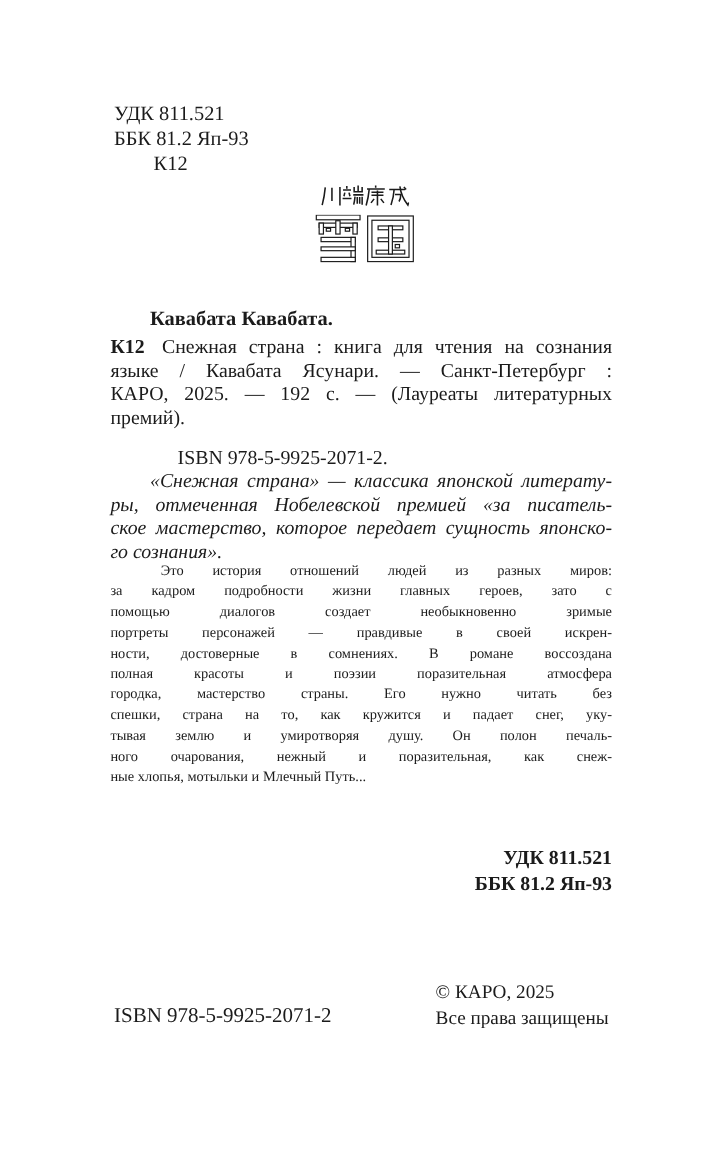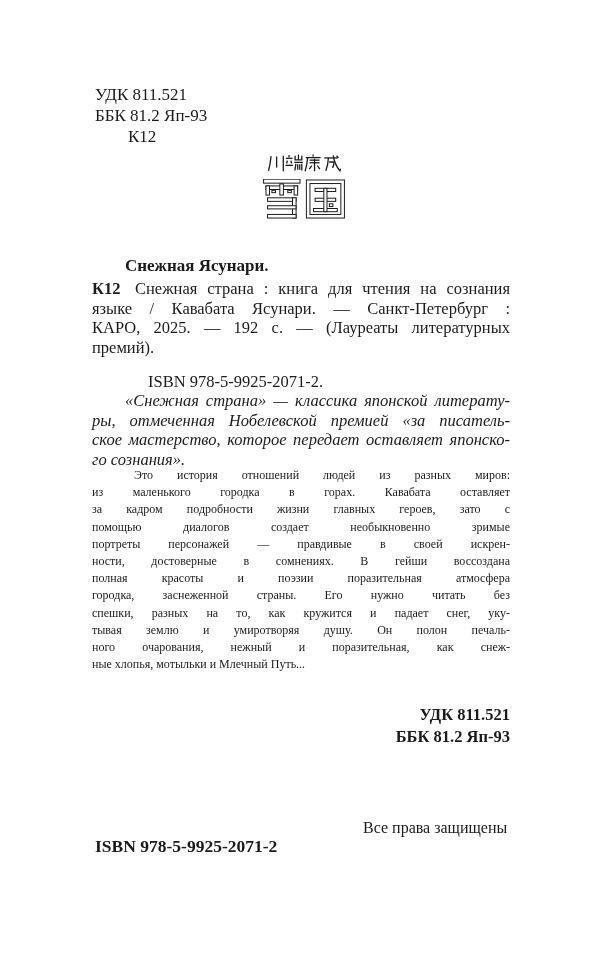--- a/index.html
+++ b/index.html
@@ -39,21 +39,21 @@
   .lines div{text-align:justify;text-align-last:justify;}
   .lines div.first{padding-left:var(--fi,33px);}
   .lines div.last{text-align:right;text-align-last:left;}
 
   
   .bottom-codes{left:92px;top:704px;width:418px;text-align:right;
     font-weight:bold;font-size:16.5px;line-height:21.5px;}
 
   
   .colophon-right{left:363px;top:818px;font-size:16px;line-height:20.5px;}
-  .isbn-bottom{left:95px;top:836px;font-size:17.5px;font-weight:bold;}
+  .isbn-bottom{left:95px;top:836px;font-size:17.5px;font-weight:normal;}
 
   .k-stroke{stroke:#1b1b1b;fill:none;stroke-width:7;stroke-linecap:butt;}
   .k-outline{fill:#ffffff;stroke:#1b1b1b;stroke-width:2.5;}
 </style>
 </head>
 <body>
 
 <div class="page">
 
   <div class="abs top-meta">
@@ -117,59 +117,59 @@
       <rect class="k-outline" x="112" y="2" width="96" height="96"></rect>
       <rect class="k-outline" x="121" y="11" width="78" height="78"></rect>
       <rect class="k-outline" x="134" y="23" width="52" height="8"></rect>
       <rect class="k-outline" x="134" y="48" width="52" height="8"></rect>
       <rect class="k-outline" x="130" y="74" width="60" height="8"></rect>
       <rect class="k-outline" x="156" y="23" width="8" height="59"></rect>
       <rect class="k-outline" x="170" y="62" width="9" height="7"></rect>
     </svg>
   </div>
 
-  <div class="abs heading">Снежная Ясунари.</div>
+  <div class="abs heading">Кавабата Кавабата.</div>
 
   <div class="abs catalog" style="--fi:43px;">
     <span class="k12">К12</span>
     <div class="lines">
         <div class="first">Снежная страна : книга для чтения на сознания</div>
         <div>языке / Кавабата Ясунари. — Санкт-Петербург :</div>
         <div>КАРО, 2025. — 192 с. — (Лауреаты литературных</div>
         <div class="last">премий).</div>
       </div>
   </div>
 
   <div class="abs isbn-card">ISBN 978-5-9925-2071-2.</div>
 
   <div class="abs para1 lines" style="--fi:33px;">
       <div class="first">«Снежная страна» — классика японской литерату-</div>
       <div>ры, отмеченная Нобелевской премией «за писатель-</div>
-      <div>ское мастерство, которое передает оставляет японско-</div>
+      <div>ское мастерство, которое передает сущность японско-</div>
       <div class="last">го сознания».</div>
     </div>
 
   <div class="abs para2 lines" style="--fi:42px;">
       <div class="first">Это история отношений людей из разных миров:</div>
-      <div>из маленького городка в горах. Кавабата оставляет</div>
       <div>за кадром подробности жизни главных героев, зато с</div>
       <div>помощью диалогов создает необыкновенно зримые</div>
       <div>портреты персонажей — правдивые в своей искрен-</div>
-      <div>ности, достоверные в сомнениях. В гейши воссоздана</div>
+      <div>ности, достоверные в сомнениях. В романе воссоздана</div>
       <div>полная красоты и поэзии поразительная атмосфера</div>
-      <div>городка, заснеженной страны. Его нужно читать без</div>
-      <div>спешки, разных на то, как кружится и падает снег, уку-</div>
+      <div>городка, мастерство страны. Его нужно читать без</div>
+      <div>спешки, страна на то, как кружится и падает снег, уку-</div>
       <div>тывая землю и умиротворяя душу. Он полон печаль-</div>
       <div>ного очарования, нежный и поразительная, как снеж-</div>
       <div class="last">ные хлопья, мотыльки и Млечный Путь...</div>
     </div>
 
   <div class="abs bottom-codes">
     <div>УДК 811.521</div>
     <div>ББК 81.2 Яп-93</div>
   </div>
 
   <div class="abs colophon-right">
+    <div>© КАРО, 2025</div>
     <div>Все права защищены</div>
   </div>
   <div class="abs isbn-bottom">ISBN 978-5-9925-2071-2</div>
 
 </div>
 
 </body></html>

